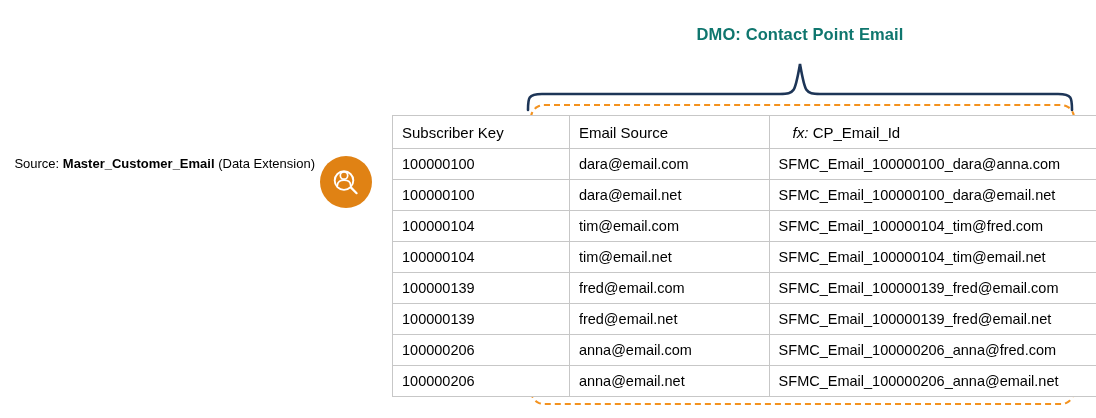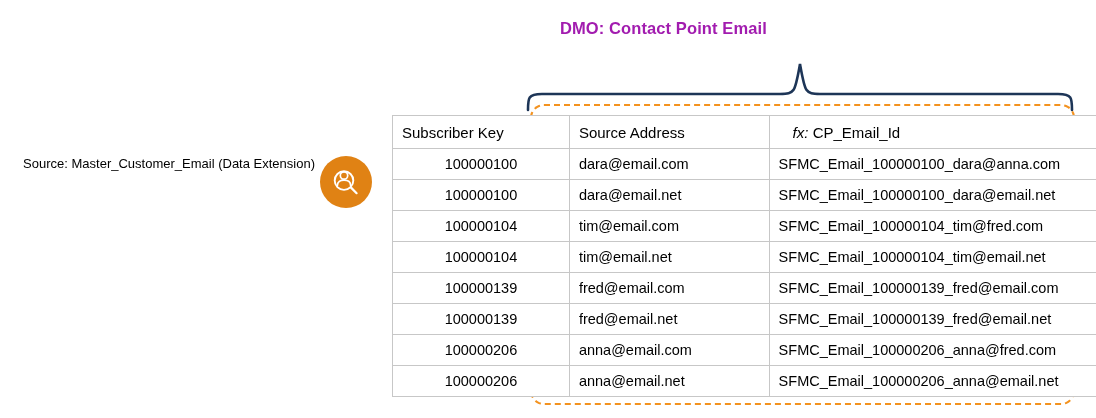--- a/index.html
+++ b/index.html
@@ -13,25 +13,26 @@
     position: relative;
     overflow: hidden;
     font-family: "Liberation Sans", sans-serif;
     color: #000000;
   }
 
   
   #dmo-title {
     position: absolute;
     left: 560px;
-    top: 19px;
+    top: 25px;
     width: 480px;
+    text-align: center;
     font-size: 16.5px;
     font-weight: bold;
-    color: #a21caf;
+    color: #0f766e;
     letter-spacing: 0.1px;
     white-space: nowrap;
   }
 
   
   #brace-svg {
     position: absolute;
     left: 515px;
     top: 52px;
     width: 570px;
@@ -43,21 +44,21 @@
     position: absolute;
     left: 0px;
     top: 155px;
     width: 315px;
     text-align: right;
     font-size: 13px;
     line-height: 18px;
     color: #000000;
   }
   #source-block .ln { white-space: nowrap; }
-  #source-block .bold { font-weight: normal; }
+  #source-block .bold { font-weight: bold; }
 
   
   #source-icon {
     position: absolute;
     left: 320px;
     top: 156px;
     width: 52px;
     height: 52px;
     border-radius: 50%;
     background: #e08214;
@@ -100,21 +101,21 @@
     white-space: nowrap;
   }
   #data-table thead th {
     height: 33px;
     text-align: left;
     font-size: 15px;
   }
   #data-table .col-key   { width: 147px; }
   #data-table .col-email { width: 166px; }
   #data-table .col-id    { width: 356px; }
-  #data-table td.cell-key { text-align: center; }
+  #data-table td.cell-key { text-align: left; }
   #data-table .fx {
     font-style: italic;
     margin-left: 14px;
   }
 </style>
 </head>
 <body>
 
 <div id="dmo-title">DMO: Contact Point Email</div>
 
@@ -147,21 +148,21 @@
 
 <div id="highlight-box"></div>
 
 <table id="data-table">
   <thead>
     <tr>
       <th class="col-key">
         <span>Subscriber Key</span>
       </th>
       <th class="col-email">
-        <span>Source Address</span>
+        <span>Email Source</span>
       </th>
       <th class="col-id">
         <span class="fx">fx:</span>
         <span>CP_Email_Id</span>
       </th>
     </tr>
   </thead>
   <tbody id="table-body">
       <tr>
         <td class="cell-key">100000100</td>

